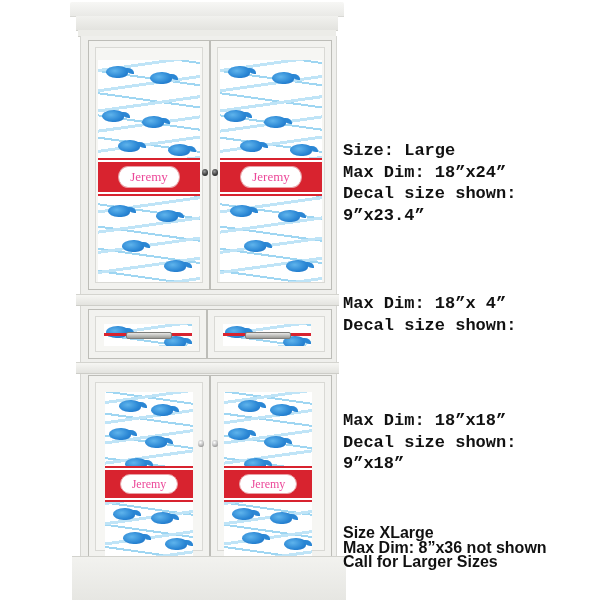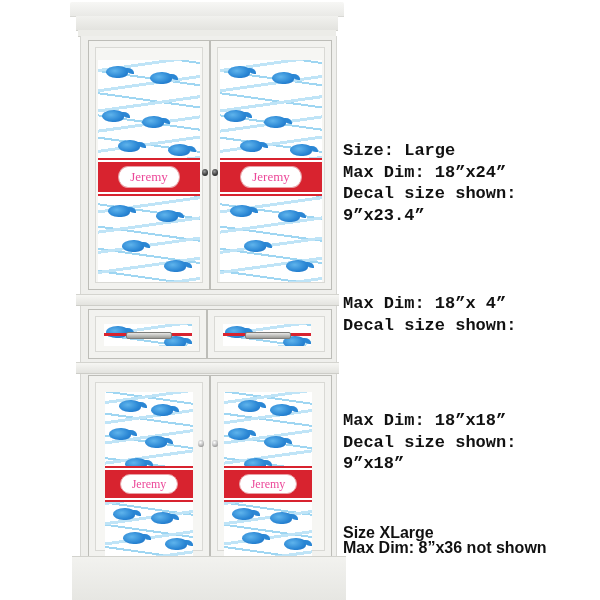--- a/index.html
+++ b/index.html
@@ -171,13 +171,14 @@
 
 <div class="spec big" style="top:410px;">
   <div>Max Dim: 18”x18”</div>
   <div>Decal size shown:</div>
   <div>9”x18”</div>
 </div>
 
 <div class="spec small" style="top:526px;">
   <div>Size XLarge</div>
   <div>Max Dim: 8”x36 not shown</div>
+  <div>Call for Larger Sizes</div>
 </div>
 
 </body></html>

